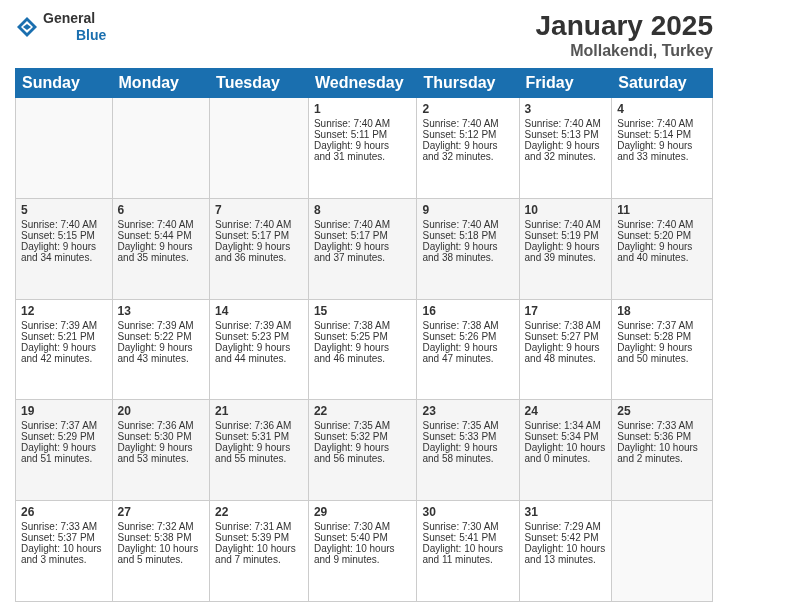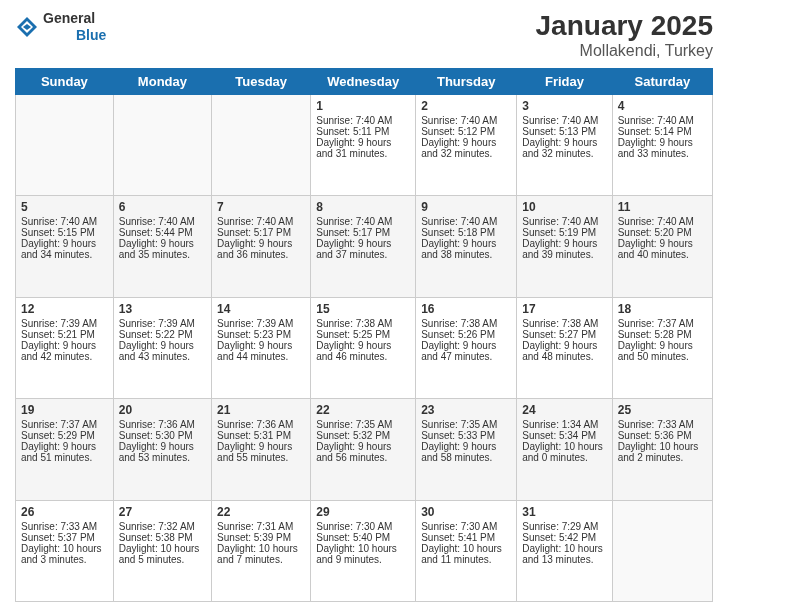--- a/index.html
+++ b/index.html
@@ -46,33 +46,33 @@
       margin-left: 28px;
     }
     .title-block h1 {
       font-size: 28px;
       color: #333;
       font-weight: bold;
     }
     .title-block h2 {
       font-size: 16px;
       color: #555;
-      font-weight: normal;
+      font-weight: bold;
     }
     .calendar {
       width: 100%;
       border-collapse: collapse;
       flex: 1;
     }
     .calendar th {
       background: #1a6faf;
       color: #fff;
-      text-align: center;
+      text-align: left;
       padding: 5px 6px;
-      font-size: 13px;
+      font-size: 16px;
       font-weight: bold;
       border: 1px solid #1a6faf;
     }
     .calendar td {
       border: 1px solid #ccc;
       vertical-align: top;
       padding: 4px 5px;
       width: 113px;
       font-size: 10px;
       color: #333;

